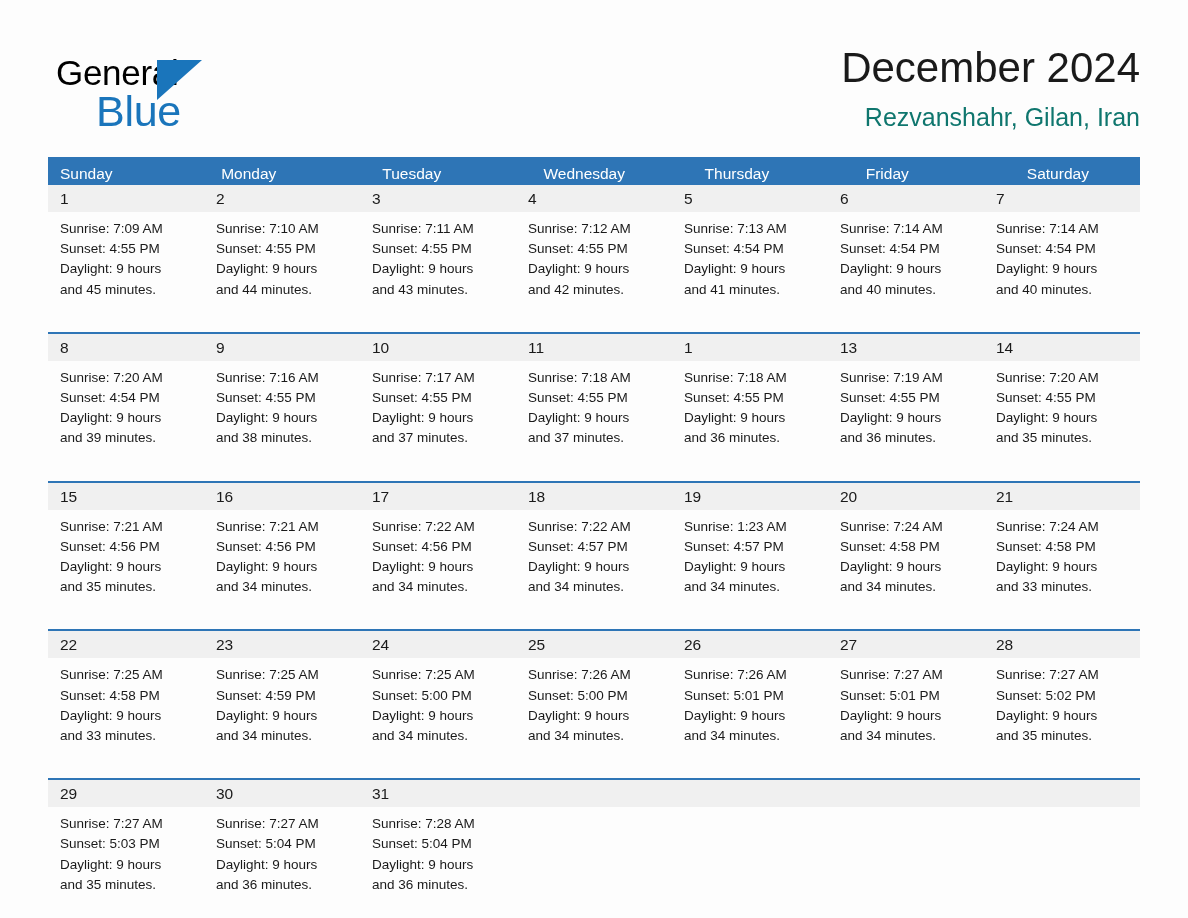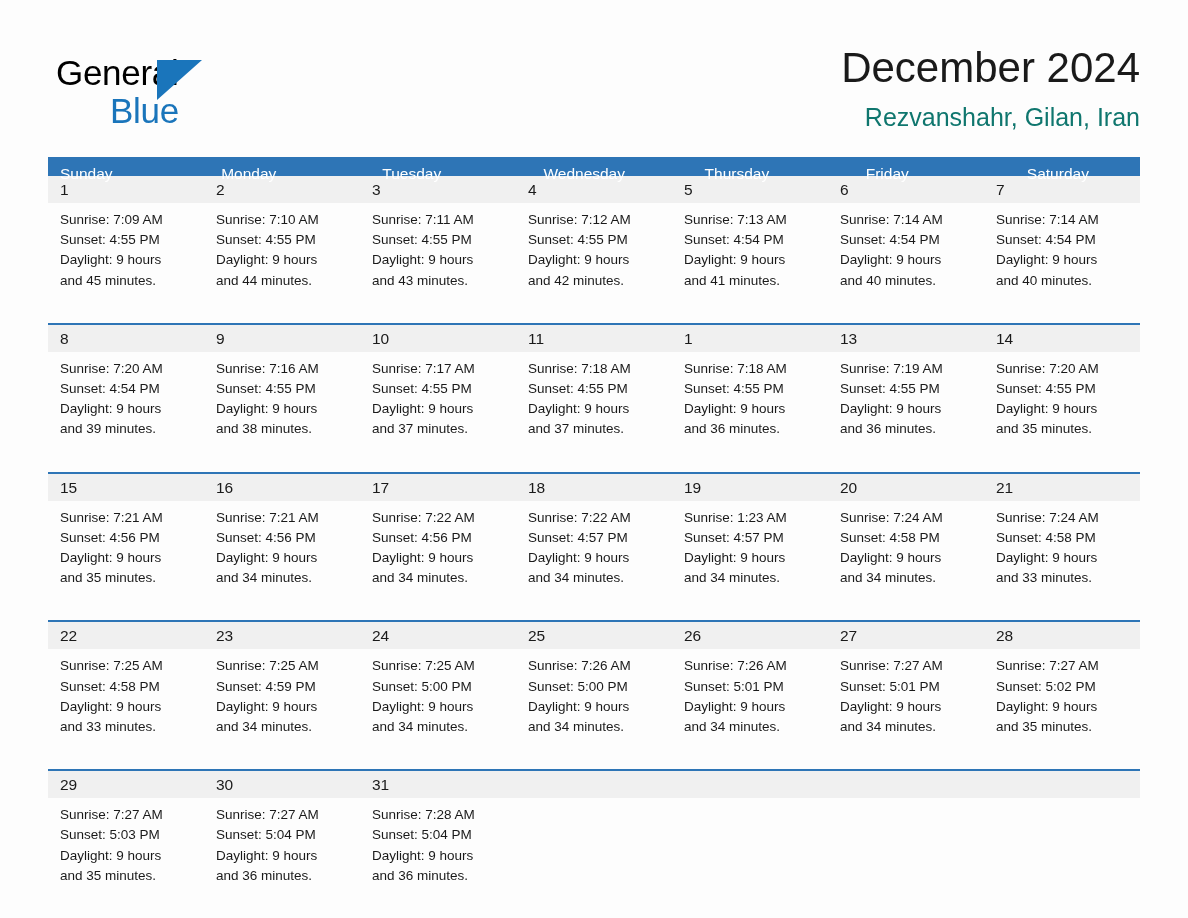--- a/index.html
+++ b/index.html
@@ -43,23 +43,23 @@
   }
   .logo-tri {
     position: absolute;
     left: 101px;
     top: 8px;
     width: 45px;
     height: 40px;
   }
   .logo-blue {
     position: absolute;
-    left: 54px;
+    left: 40px;
     top: 38px;
-    font-size: 35px;
+    font-size: 43px;
     color: #1a75bb;
     line-height: 42px;
     font-weight: 400;
     letter-spacing: -0.3px;
   }
   .title-block {
     position: absolute;
     right: 0;
     top: 0;
     text-align: right;
@@ -84,21 +84,21 @@
   
   .calendar {
     position: absolute;
     left: 48px;
     top: 157px;
     width: 1092px;
   }
   .dow-row {
     display: flex;
     background: #2e75b6;
-    height: 19px;
+    height: 28px;
     gap: 36px;
   }
   .dow-cell {
     flex: 1 1 0;
     color: #ffffff;
     font-size: 15.5px;
     line-height: 33px;
     padding-left: 12px;
     white-space: nowrap;
   }

